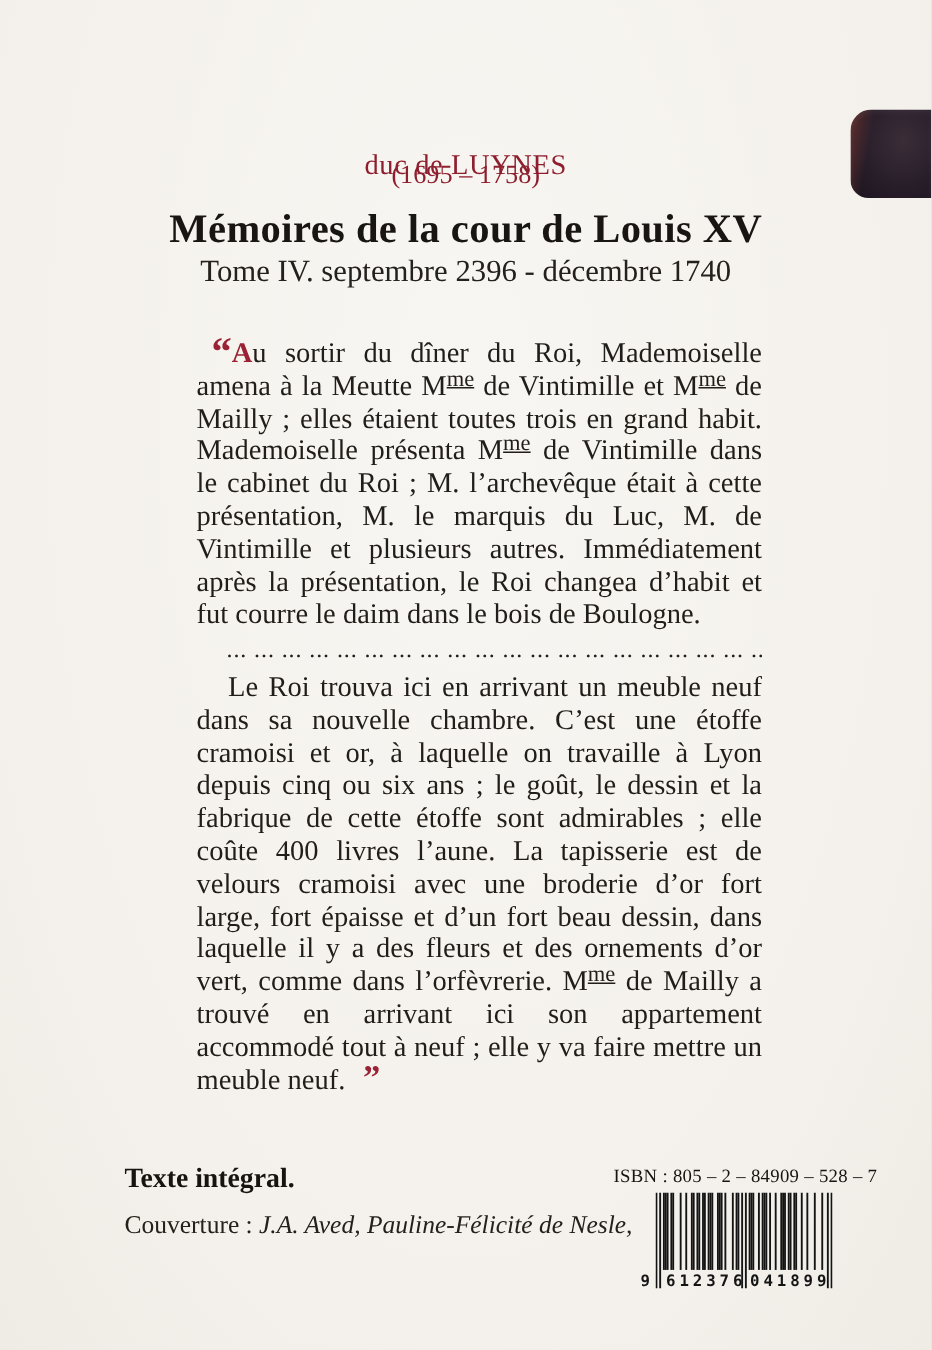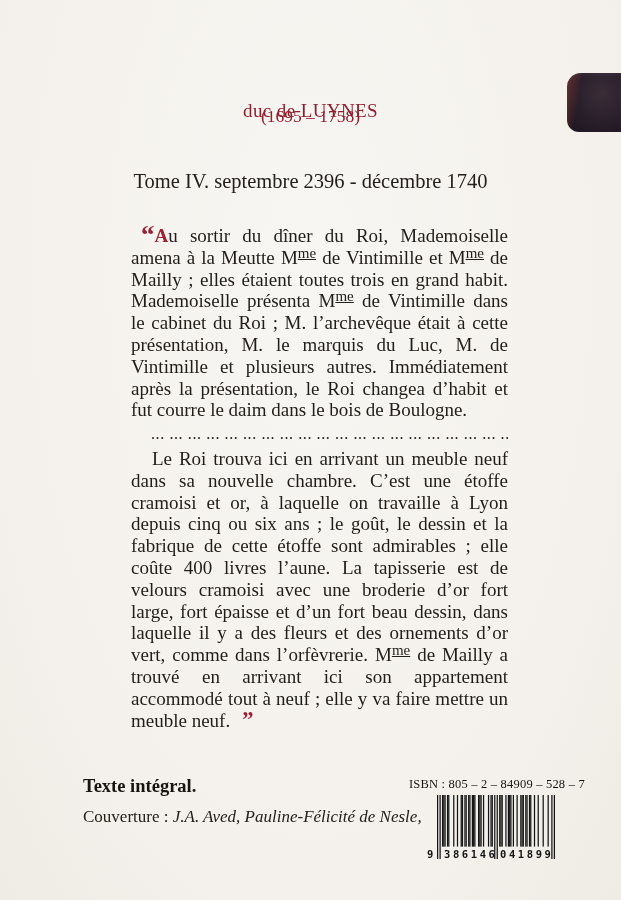--- a/index.html
+++ b/index.html
@@ -102,20 +102,21 @@
 </style>
 </head>
 <body>
 
 <div class="page">
 
   <div class="photo-frag"></div>
 
   <div class="author">duc de LUYNES</div>
   <div class="dates">(1695 – 1758)</div>
+  <h1 class="title">Mémoires de la cour de Louis XV</h1>
   <div class="subtitle">Tome IV. septembre 2396 - décembre 1740</div>
 
   <div class="excerpt">
     <p class="p1"><span class="oq">“</span><span><span class="rc">A</span>u sortir du dîner du Roi, Mademoiselle amena à la Meutte M<sup class="ab">me</sup> de Vintimille et M<sup class="ab">me</sup> de Mailly ; elles étaient toutes trois en grand habit. Mademoiselle présenta M<sup class="ab">me</sup> de Vintimille dans le cabinet du Roi ; M. l’archevêque était à cette présentation, M. le marquis du Luc, M. de Vintimille et plusieurs autres. Immédiatement après la présentation, le Roi changea d’habit et fut courre le daim dans le bois de Boulogne.</span></p>
     <p class="dots">... ... ... ... ... ... ... ... ... ... ... ... ... ... ... ... ... ... ... ...</p>
     <p class="p2">Le Roi trouva ici en arrivant un meuble neuf dans sa nouvelle chambre. C’est une étoffe cramoisi et or, à laquelle on travaille à Lyon depuis cinq ou six ans ; le goût, le dessin et la fabrique de cette étoffe sont admirables ; elle coûte 400 livres l’aune. La tapisserie est de velours cramoisi avec une broderie d’or fort large, fort épaisse et d’un fort beau dessin, dans laquelle il y a des fleurs et des ornements d’or vert, comme dans l’orfèvrerie. M<sup class="ab">me</sup> de Mailly a trouvé en arrivant ici son appartement accommodé tout à neuf ; elle y va faire mettre un meuble neuf. <span class="cq">”</span></p>
   </div>
 
   <div class="full-text">Texte intégral.</div>
   <div class="cover1">Couverture : <i>J.A. Aved, Pauline-Félicité de Nesle,</i></div>
@@ -168,17 +169,17 @@
         <rect x="74" y="0" width="1" height="50"></rect>
         <rect x="75" y="0" width="1" height="50"></rect>
         <rect x="78" y="0" width="1" height="50"></rect>
         <rect x="81" y="0" width="1" height="50"></rect>
         <rect x="85" y="0" width="1" height="50"></rect>
         <rect x="89" y="0" width="1" height="50"></rect>
         <rect x="92" y="0" width="1" height="62"></rect>
         <rect x="94" y="0" width="1" height="62"></rect>
       </svg>
     <span class="bc-digit-first">9</span>
-    <span class="bc-left">386146</span>
+    <span class="bc-left">612376</span>
     <span class="bc-right">041899</span>
   </div>
 
 </div>
 
 </body></html>

